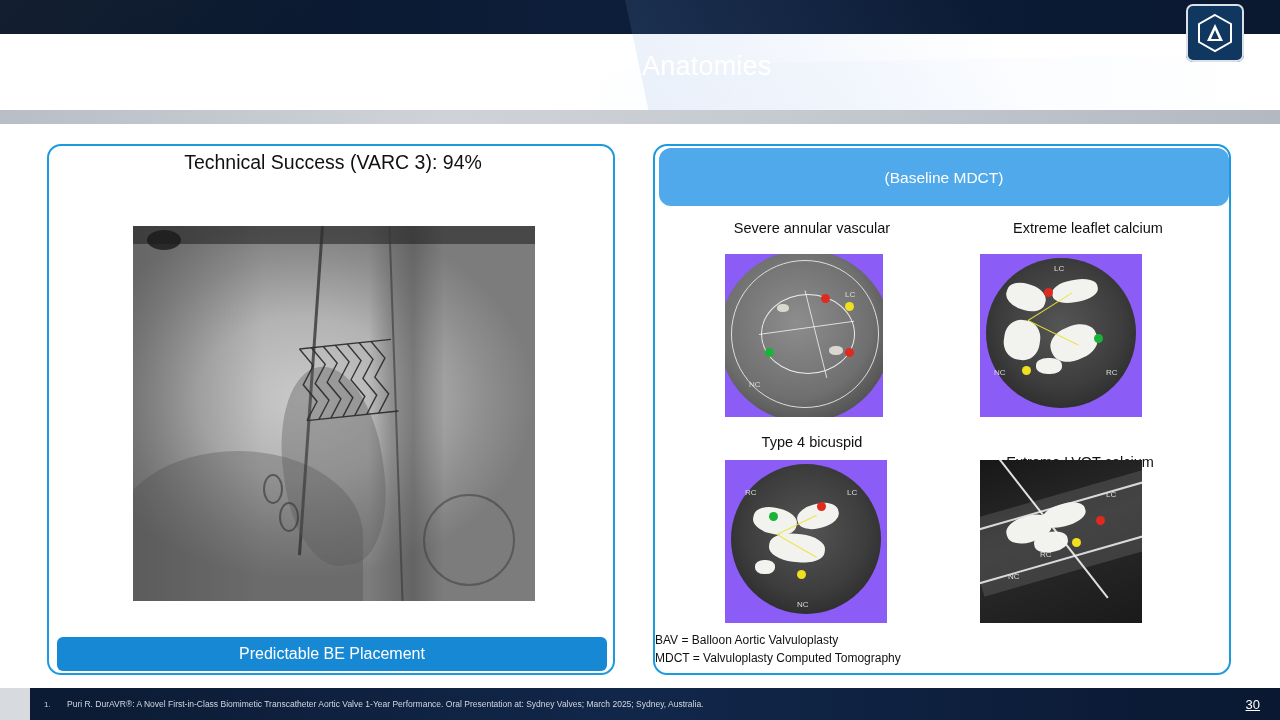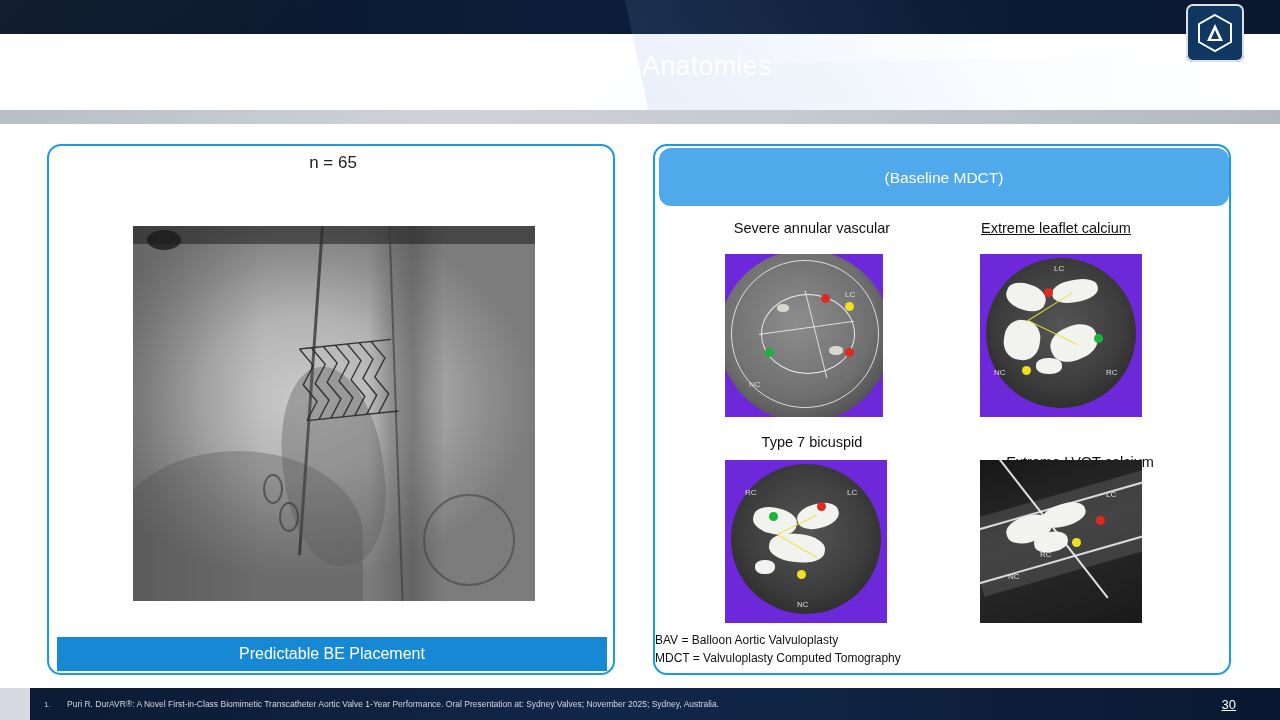--- a/index.html
+++ b/index.html
@@ -203,21 +203,21 @@
     width: 568px;
     text-align: center;
     font-size: 10.5px;
     font-style: italic;
     color: #333333;
   }
   .be-banner {
     position: absolute;
     left: 8px; top: 491px;
     width: 550px; height: 34px;
-    border-radius: 0;
+    border-radius: 6px;
     background: #1789d4;
     color: #ffffff;
     font-size: 16px;
     display: flex;
     align-items: center;
     justify-content: center;
   }
 
   
   .right-card {
@@ -247,21 +247,21 @@
 
   .panel-label {
     position: absolute;
     font-size: 14.5px;
     color: #111111;
     text-align: center;
     white-space: nowrap;
   }
   .ct {
     position: absolute;
-    background: #6d28d9;
+    background: #8b5cf6;
     overflow: hidden;
   }
   .ct .disc {
     position: absolute;
     border-radius: 50%;
     background: radial-gradient(circle at 45% 42%, #8d8d8d 0%, #6f6f6f 55%, #454545 85%, #2a2a2a 100%);
   }
   .ct .disc.darker {
     background: radial-gradient(circle at 50% 45%, #555555 0%, #3d3d3d 55%, #262626 88%, #141414 100%);
   }
@@ -325,21 +325,21 @@
   }
   .footer-ref {
     position: absolute;
     left: 67px; top: 699px;
     font-size: 8.5px;
     color: #d2d8e2;
     white-space: nowrap;
   }
   .footer-page {
     position: absolute;
-    right: 44px; top: 697px;
+    right: 20px; top: 697px;
     font-size: 13px;
     color: #ffffff;
     text-decoration: underline;
   }
   .leftgray {
     position: absolute;
     left: 0; top: 688px; width: 30px; height: 32px;
     background: #d7dadf;
   }
 </style>
@@ -359,21 +359,21 @@
   <svg width="40" height="40" viewBox="0 0 40 40" aria-hidden="true">
     <polygon points="20,2 36,11 36,29 20,38 4,29 4,11" fill="none" stroke="#ffffff" stroke-width="2"></polygon>
     <polygon points="20,11 28,28 12,28" fill="#ffffff"></polygon>
     <polygon points="20,17 24,26 16,26" fill="#10375f"></polygon>
   </svg>
 </div>
 <div class="header-underline"></div>
 
 <div class="left-card">
   <div class="left-heading">
-    <div class="nline">n = 65</div>
+    <div>Technical Success (VARC 3): 94%</div>
   </div>
 
   <div class="fluoro">
     <div class="bg"></div>
     <div class="lungdark"></div>
     <div class="spine"></div>
     <div class="diaphragm"></div>
     <div class="topdark"></div>
     <div class="topnodule"></div>
     <div class="catheter"></div>
@@ -417,39 +417,39 @@
     <div class="calc" style="left:52px; top:50px; width:12px; height:8px; background:#d8d8d0;"></div>
     <div class="calc" style="left:104px; top:92px; width:14px; height:9px; background:#d8d8d0;"></div>
     <div class="dot red" style="left:96px; top:40px;"></div>
     <div class="dot red" style="left:120px; top:94px;"></div>
     <div class="dot green" style="left:40px; top:94px;"></div>
     <div class="dot yellow" style="left:120px; top:48px;"></div>
     <div class="ctlabel" style="left:120px; top:36px;">LC</div>
     <div class="ctlabel" style="left:24px; top:126px;">NC</div>
   </div>
 
-  <div class="panel-label" style="left:256px; top:74px; width:290px;text-decoration:underline;">Extreme leaflet calcium</div>
+  <div class="panel-label" style="left:288px; top:74px; width:290px;">Extreme leaflet calcium</div>
   <div class="ct" style="left:325px; top:108px; width:162px; height:163px;">
     <div class="disc darker" style="left:6px; top:4px; width:150px; height:150px;"></div>
     <div class="calc" style="left:26px; top:30px; width:40px; height:26px; transform:rotate(18deg);"></div>
     <div class="calc" style="left:72px; top:26px; width:46px; height:22px; transform:rotate(-10deg);"></div>
     <div class="calc" style="left:24px; top:66px; width:36px; height:40px; transform:rotate(8deg);"></div>
     <div class="calc" style="left:70px; top:72px; width:48px; height:34px; transform:rotate(-22deg);"></div>
     <div class="calc" style="left:56px; top:104px; width:26px; height:16px;"></div>
     <div class="yelline" style="left:48px; top:66px; width:56px; transform:rotate(26deg);"></div>
     <div class="yelline" style="left:48px; top:66px; width:52px; transform:rotate(-32deg);"></div>
     <div class="dot red" style="left:64px; top:34px;"></div>
     <div class="dot green" style="left:114px; top:80px;"></div>
     <div class="dot yellow" style="left:42px; top:112px;"></div>
     <div class="ctlabel" style="left:74px; top:10px;">LC</div>
     <div class="ctlabel" style="left:14px; top:114px;">NC</div>
     <div class="ctlabel" style="left:126px; top:114px;">RC</div>
   </div>
 
-  <div class="panel-label" style="left:12px; top:288px; width:290px;">Type 7 bicuspid</div>
+  <div class="panel-label" style="left:12px; top:288px; width:290px;">Type 4 bicuspid</div>
   <div class="ct" style="left:70px; top:314px; width:162px; height:163px;">
     <div class="disc darker" style="left:6px; top:4px; width:150px; height:150px;"></div>
     <div class="calc" style="left:28px; top:48px; width:44px; height:26px; transform:rotate(12deg);"></div>
     <div class="calc" style="left:72px; top:44px; width:42px; height:24px; transform:rotate(-14deg);"></div>
     <div class="calc" style="left:44px; top:74px; width:56px; height:28px; transform:rotate(6deg);"></div>
     <div class="calc" style="left:30px; top:100px; width:20px; height:14px;"></div>
     <div class="yelline" style="left:52px; top:74px; width:44px; transform:rotate(-26deg);"></div>
     <div class="yelline" style="left:52px; top:74px; width:46px; transform:rotate(30deg);"></div>
     <div class="dot red" style="left:92px; top:42px;"></div>
     <div class="dot green" style="left:44px; top:52px;"></div>
@@ -478,14 +478,14 @@
 
   <div class="right-footer">
     <div>BAV = Balloon Aortic Valvuloplasty</div>
     <div>MDCT = Valvuloplasty Computed Tomography</div>
   </div>
 </div>
 
 <div class="footer"></div>
 <div class="leftgray"></div>
 <div class="footer-ref-num">1.</div>
-<div class="footer-ref">Puri R. DurAVR®: A Novel First-in-Class Biomimetic Transcatheter Aortic Valve 1-Year Performance. Oral Presentation at: Sydney Valves; November 2025; Sydney, Australia.</div>
+<div class="footer-ref">Puri R. DurAVR®: A Novel First-in-Class Biomimetic Transcatheter Aortic Valve 1-Year Performance. Oral Presentation at: Sydney Valves; March 2025; Sydney, Australia.</div>
 <div class="footer-page">30</div>
 
 </body></html>

